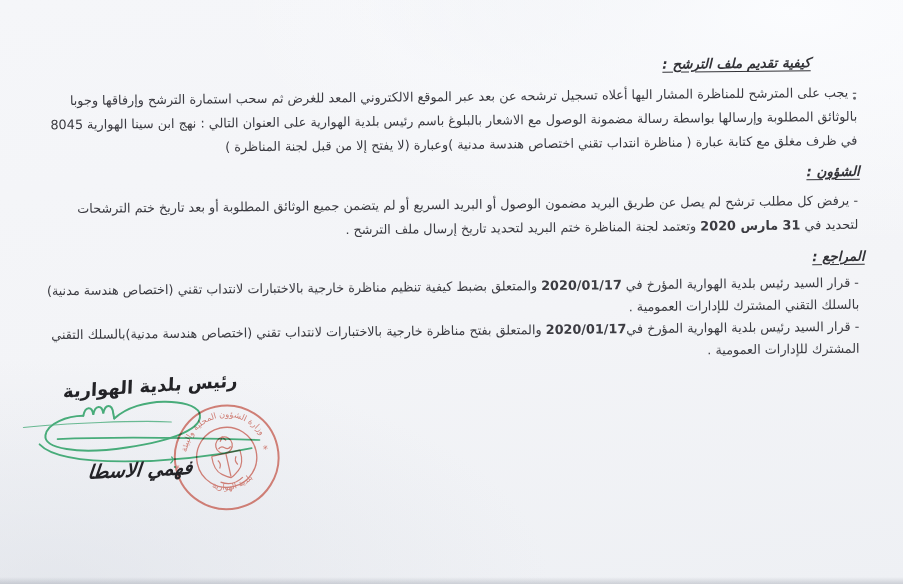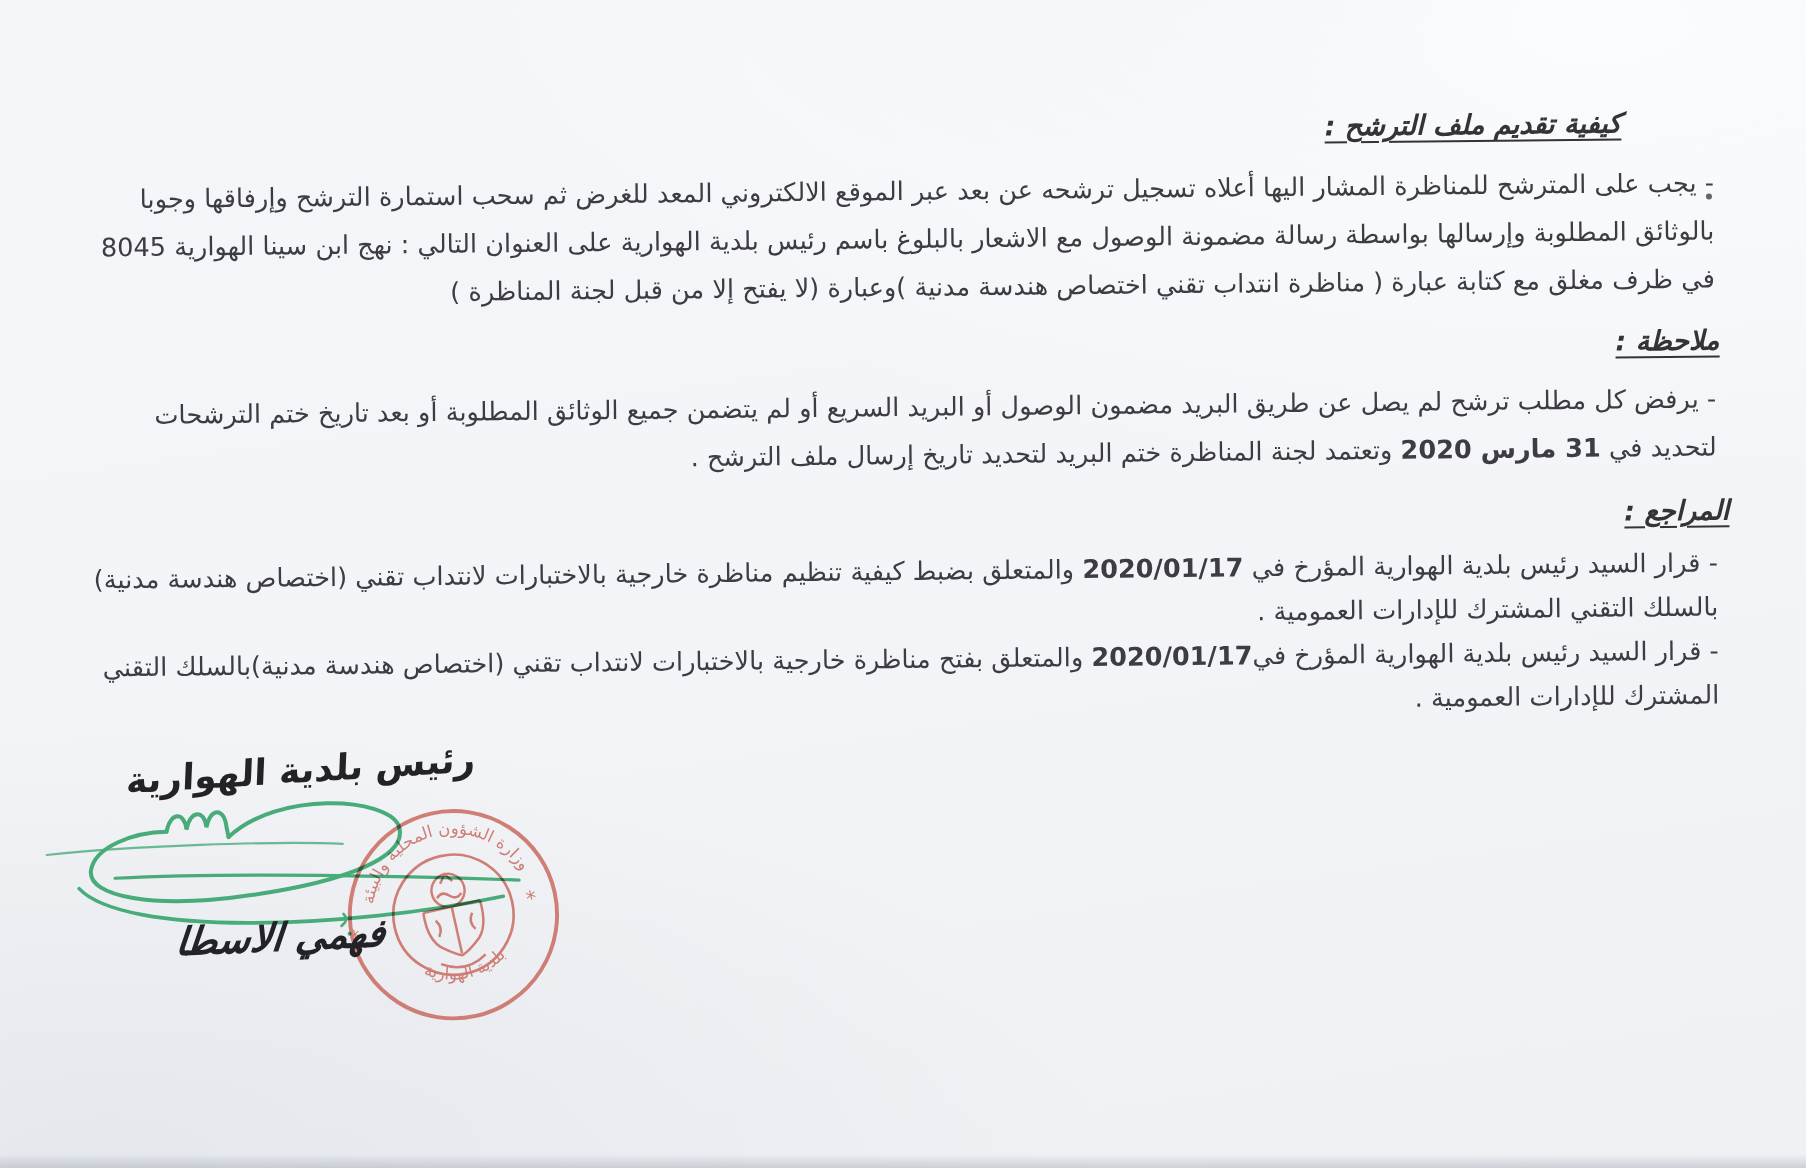--- a/index.html
+++ b/index.html
@@ -65,21 +65,21 @@
 
     <div class="heading h1">كيفية تقديم ملف الترشح :</div>
     <div class="lines sec1">
         <div class="line"><span>- يجب على المترشح للمناظرة المشار اليها أعلاه تسجيل ترشحه عن بعد عبر الموقع الالكتروني المعد للغرض ثم سحب استمارة الترشح وإرفاقها وجوبا</span></div>
         <div class="line"><span>بالوثائق  المطلوبة وإرسالها بواسطة رسالة مضمونة الوصول مع الاشعار بالبلوغ باسم رئيس بلدية الهوارية على العنوان التالي : نهج ابن سينا الهوارية 8045</span></div>
         <div class="line"><span>في ظرف مغلق مع كتابة عبارة ( مناظرة انتداب تقني اختصاص هندسة مدنية )وعبارة (لا يفتح إلا من قبل لجنة المناظرة )</span></div>
       </div>
 
     <div class="ink-dot"></div>
 
-    <div class="heading h2">ملاحظة :</div>
+    <div class="heading h2">الشؤون :</div>
     <div class="lines sec2">
         <div class="line"><span>- يرفض كل مطلب ترشح لم يصل عن طريق البريد مضمون الوصول أو البريد السريع أو لم يتضمن جميع الوثائق المطلوبة أو بعد تاريخ ختم الترشحات</span></div>
         <div class="line"><span>لتحديد في </span><span class="b">31 مارس 2020</span><span> وتعتمد لجنة المناظرة ختم البريد لتحديد تاريخ إرسال ملف الترشح .</span></div>
       </div>
 
     <div class="heading h3">المراجع :</div>
     <div class="lines sec3">
         <div class="line"><span>- قرار السيد رئيس بلدية الهوارية المؤرخ في </span><span class="b">2020/01/17</span><span> والمتعلق بضبط كيفية تنظيم مناظرة خارجية بالاختبارات لانتداب تقني (اختصاص هندسة مدنية)</span></div>
         <div class="line"><span>بالسلك التقني المشترك للإدارات العمومية .</span></div>
         <div class="line"><span>- قرار السيد رئيس بلدية الهوارية المؤرخ في</span><span class="b">2020/01/17</span><span> والمتعلق بفتح مناظرة خارجية بالاختبارات لانتداب تقني (اختصاص هندسة مدنية)بالسلك التقني</span></div>

